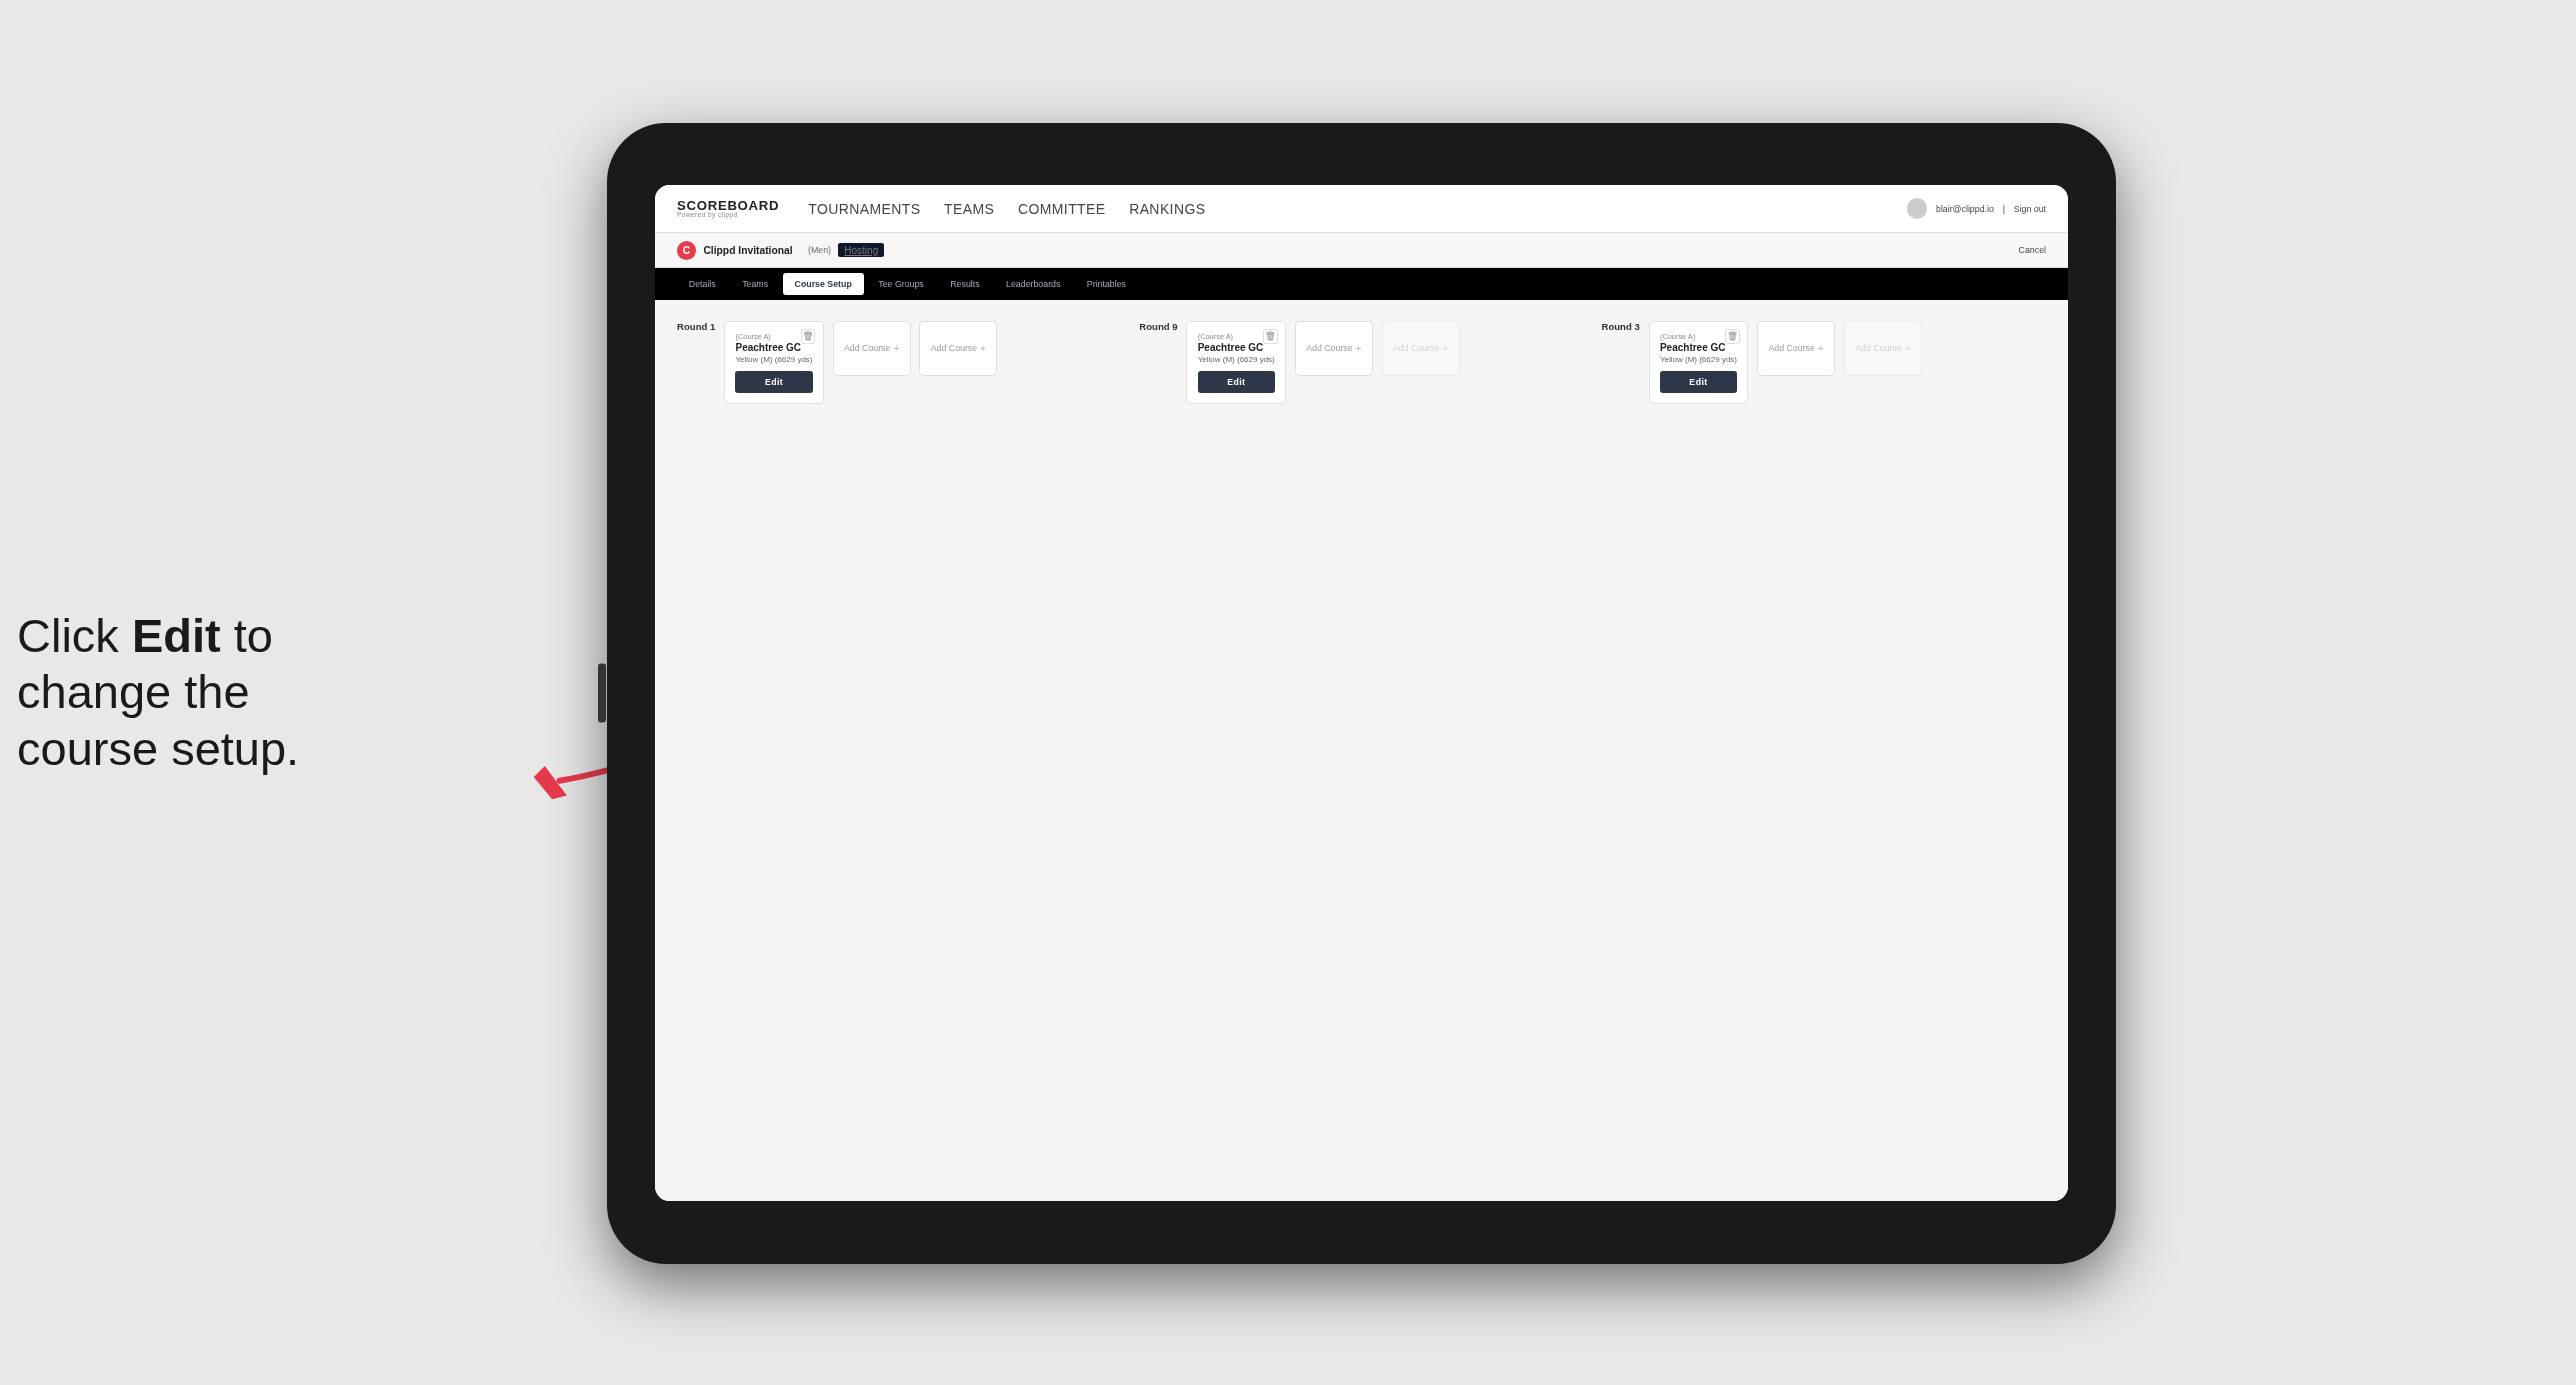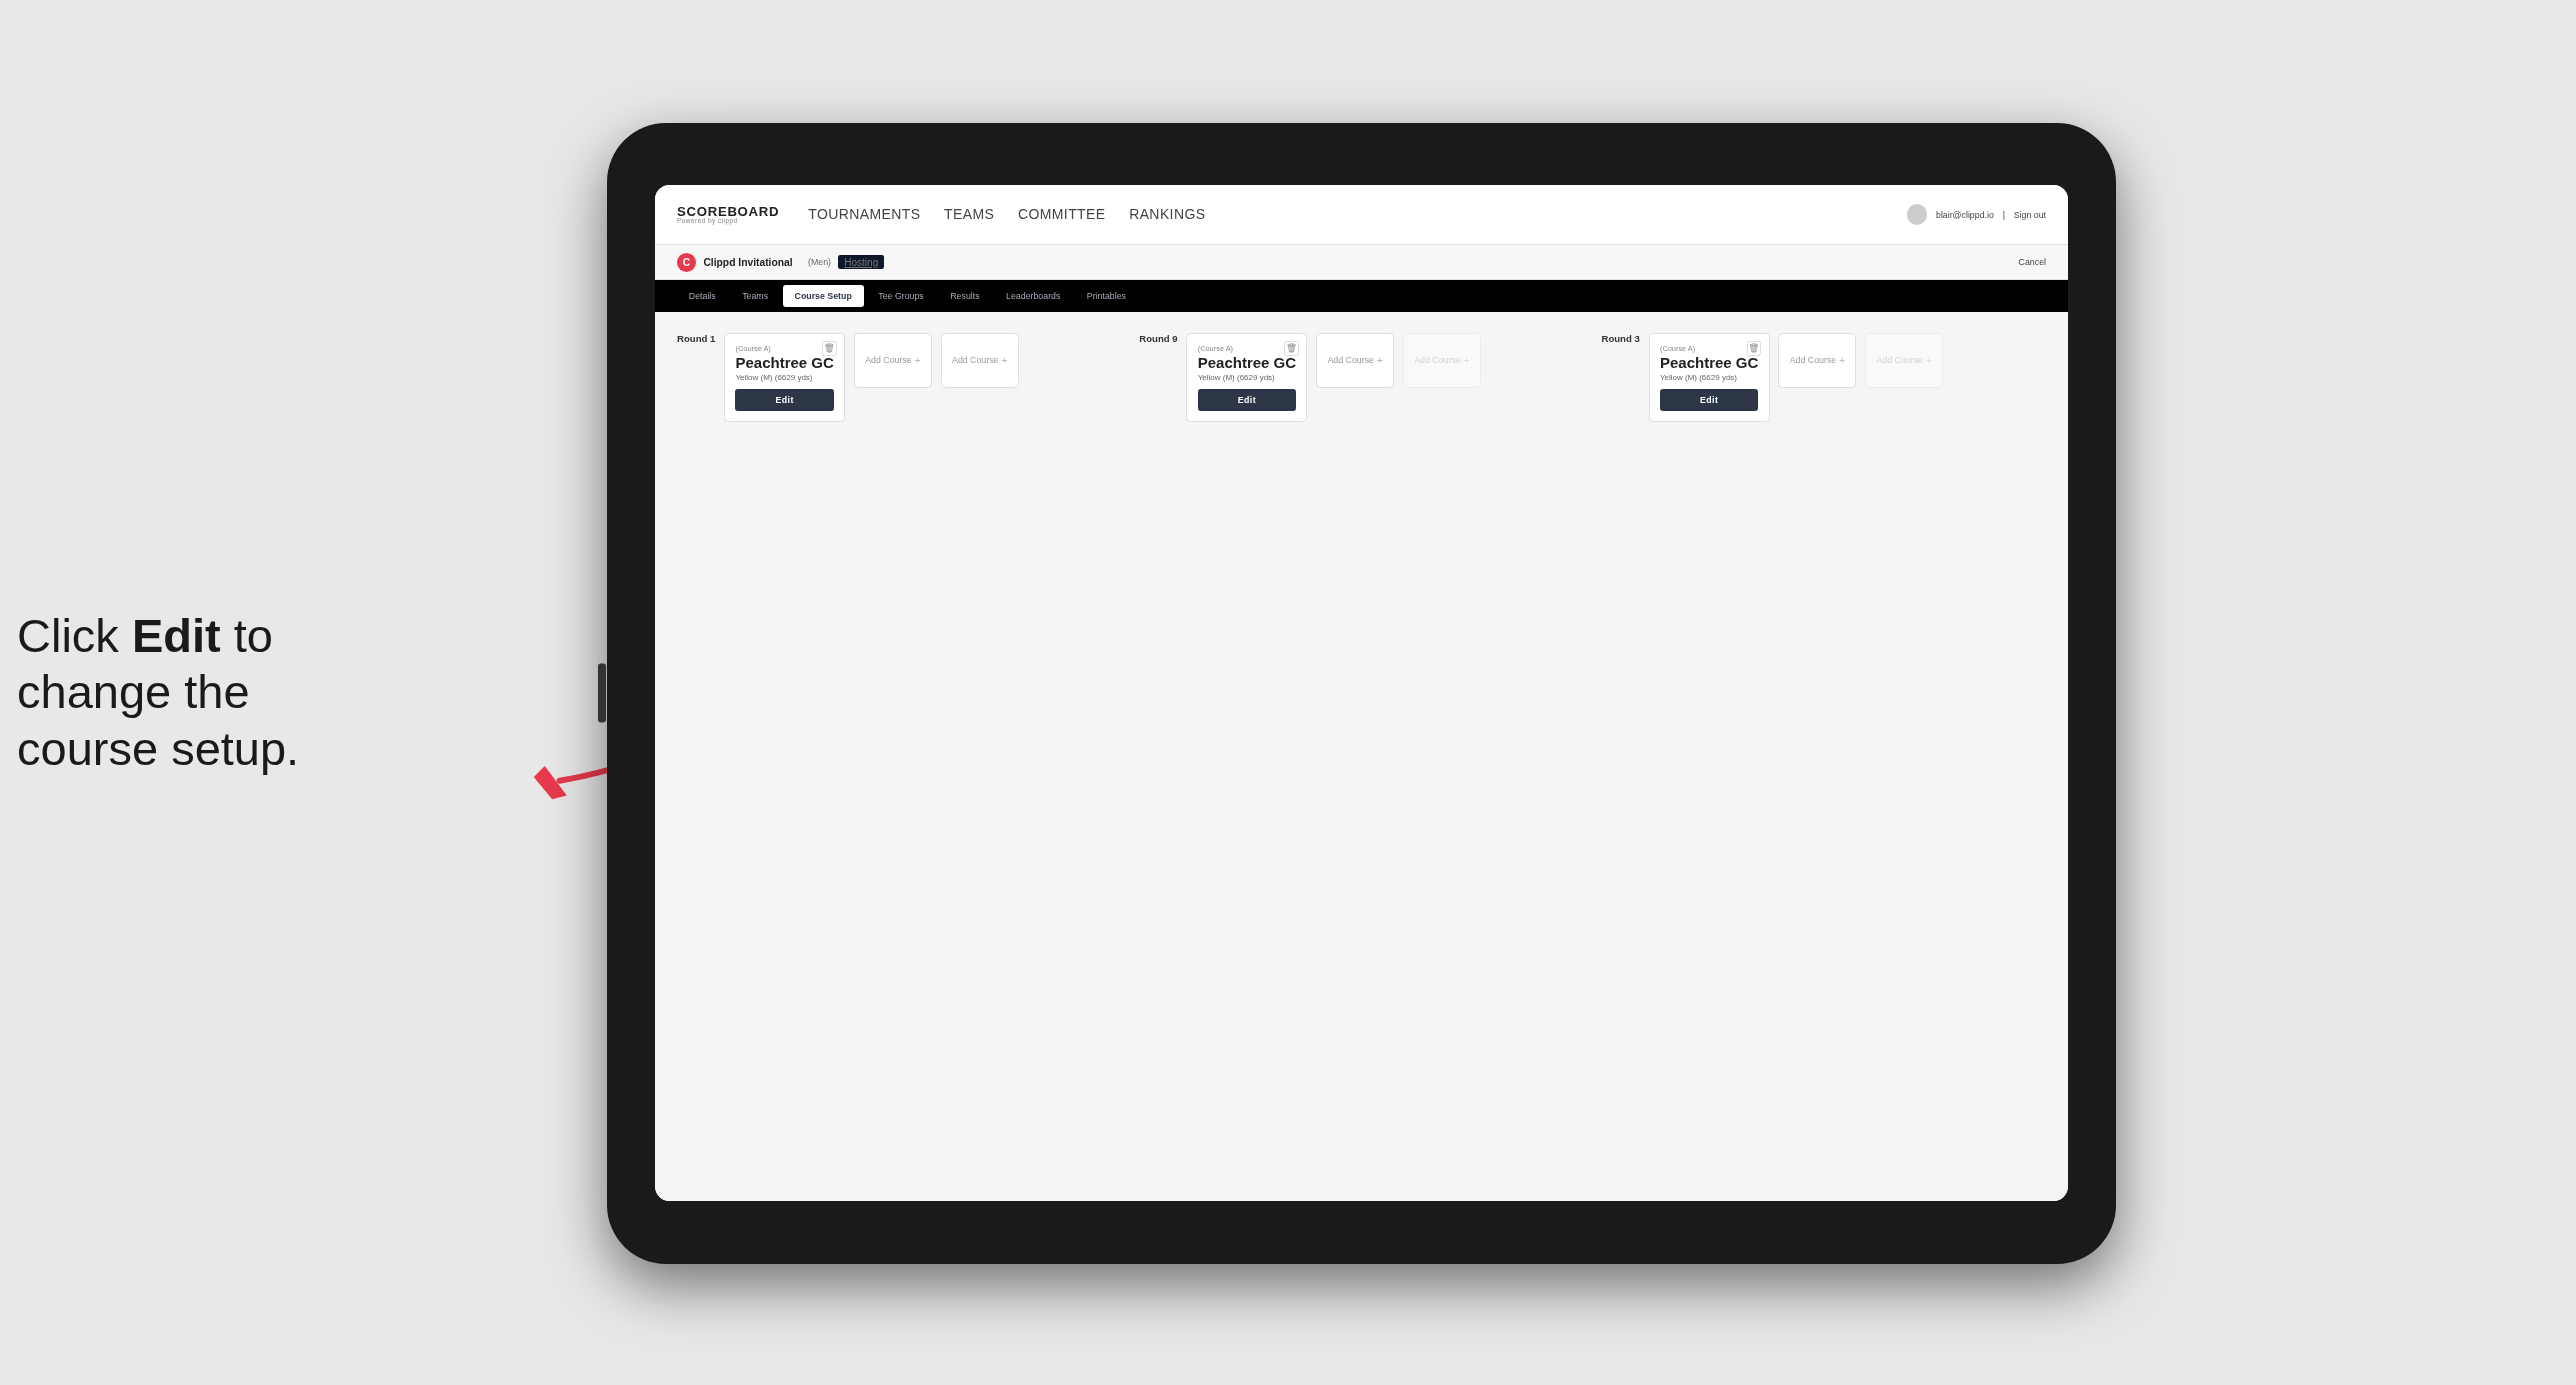--- a/index.html
+++ b/index.html
@@ -70,21 +70,21 @@
       height: 59px;
       background: #333;
       border-radius: 2.9px;
     }
 
     
     .top-nav {
       background: #ffffff;
       border-bottom: 0.7px solid #e0e0e0;
       padding: 16px 22px;
-      height: 60px;
+      height: 48px;
       display: flex;
       align-items: center;
       justify-content: space-between;
       flex-shrink: 0;
     }
 
     .nav-left {
       display: flex;
       align-items: center;
       gap: 29px;
@@ -252,21 +252,21 @@
       position: relative;
     }
 
     .course-label {
       font-size: 7.4px;
       color: #888;
       margin-bottom: 1.5px;
     }
 
     .course-name {
-      font-size: 15px;
+      font-size: 10px;
       font-weight: 700;
       color: #222;
       margin-bottom: 1.5px;
     }
 
     .course-tee {
       font-size: 8px;
       color: #666;
     }
 

